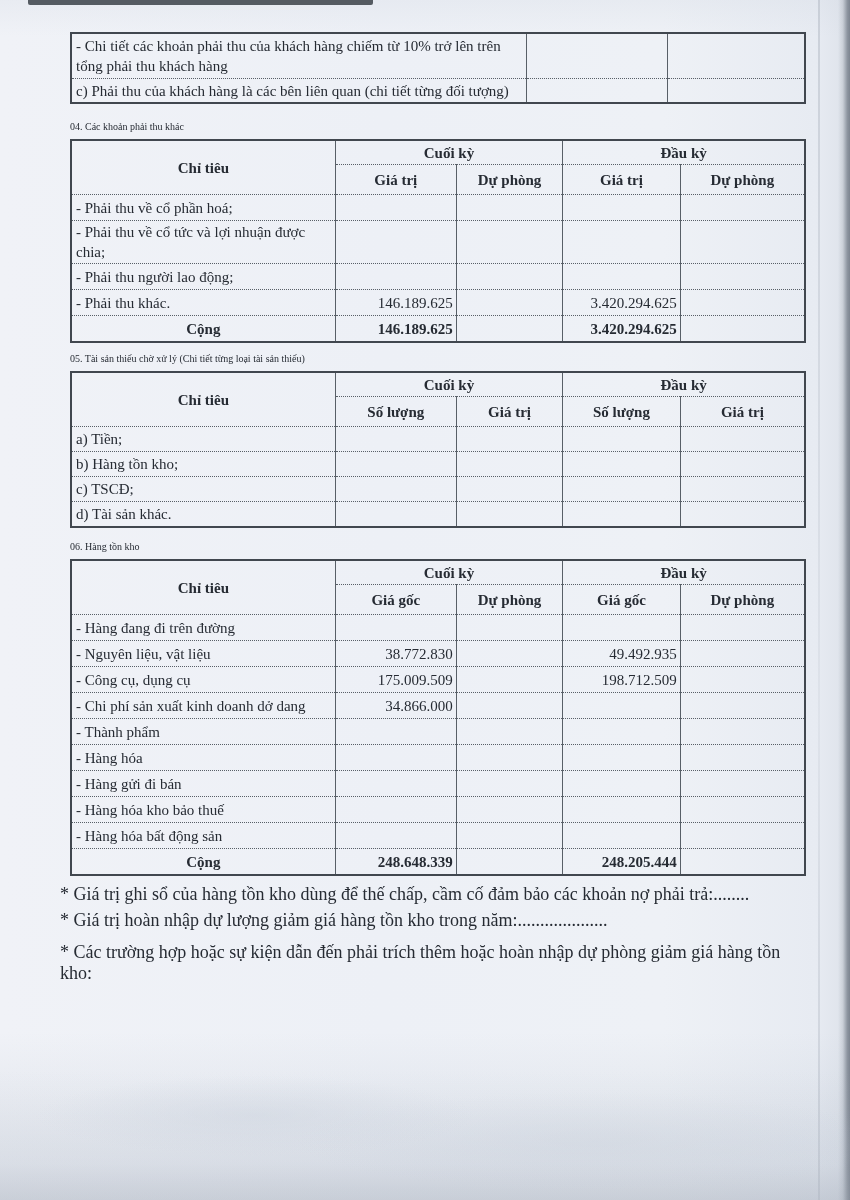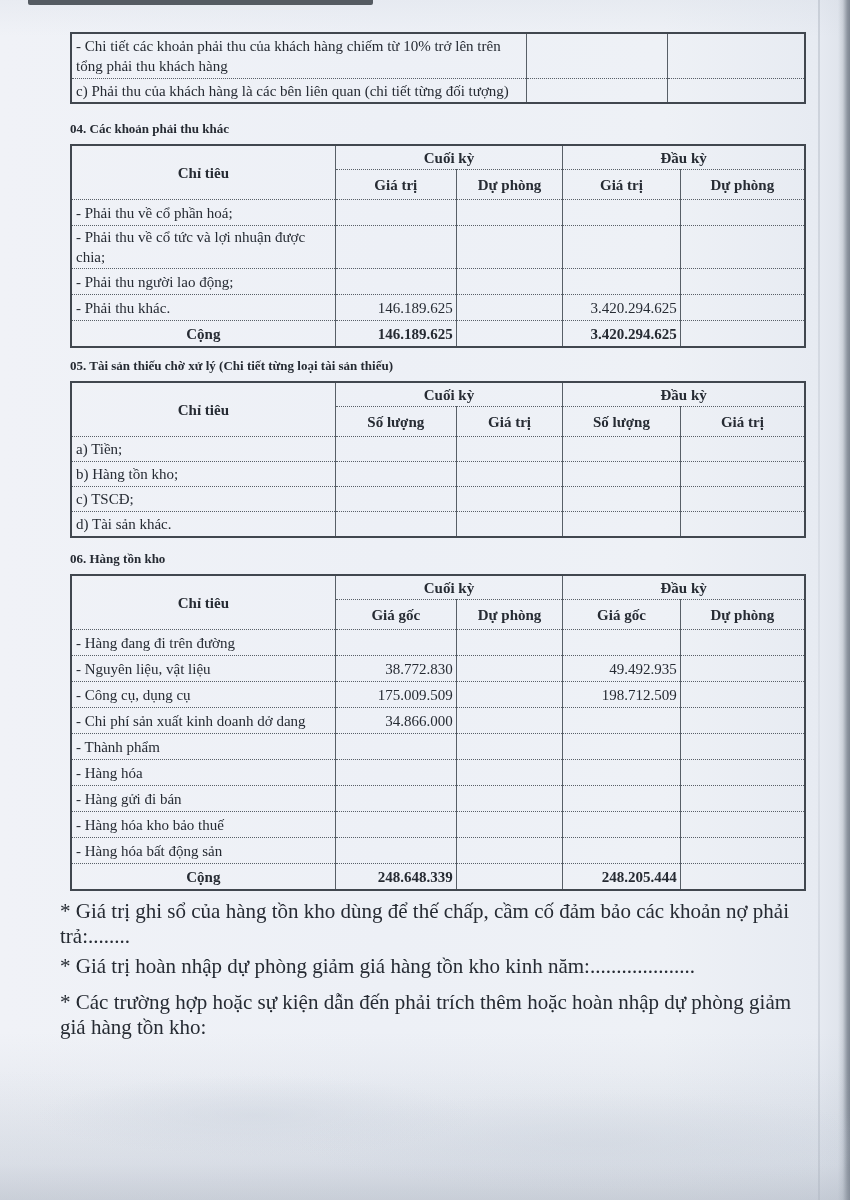--- a/index.html
+++ b/index.html
@@ -69,29 +69,29 @@
   .t-cont tr:nth-child(3) td { height: 23px; }
   .t-cont tr:nth-child(4) td { height: 38px; }
 
   .t-sec thead tr:nth-child(1) th { height: 21px; }
   .t-sec thead tr:nth-child(2) th { height: 27px; }
   .t-sec tbody td { height: 23px; }
   .sec05 tbody td { height: 22px; }
   .t-sec tfoot td { height: 23px; }
 
   .sec-title {
-    font-weight: bold;
-    font-size: 13px;
+    font-weight: normal;
+    font-size: 10px;
     margin: 16px 0 7px 0;
   }
   .title-04 { margin-top: 17px; }
   .title-05 { margin-top: 10px; }
   .title-06 { margin-top: 13px; }
 
-  .footnotes { margin-top: 8px; margin-left: -10px; font-size: 21px; }
+  .footnotes { margin-top: 8px; margin-left: -10px; font-size: 18px; }
   .footnote { margin: 5px 0; }
   .footnote:nth-child(3) { margin-top: 11px; }
 </style>
 </head>
 <body>
 
 <div class="scan-top-bar"></div>
 <div class="scan-right-strip"></div>
 <div class="scan-fold-line"></div>
 <div class="scan-bottom-smudge"></div>
@@ -328,17 +328,17 @@
           <td class="val total-val">248.648.339</td>
           <td class="val total-val"></td>
           <td class="val total-val">248.205.444</td>
           <td class="val total-val"></td>
         </tr>
       </tfoot>
     </table>
 
   <div class="footnotes">
     <div class="footnote">* Giá trị ghi sổ của hàng tồn kho dùng để thế chấp, cầm cố đảm bảo các khoản nợ phải trả:........</div>
-    <div class="footnote">* Giá trị hoàn nhập dự phòng giảm giá hàng tồn kho kinh năm:....................</div>
+    <div class="footnote">* Giá trị hoàn nhập dự lượng giảm giá hàng tồn kho trong năm:....................</div>
     <div class="footnote">* Các trường hợp hoặc sự kiện dẫn đến phải trích thêm hoặc hoàn nhập dự phòng giảm giá hàng tồn kho:</div>
   </div>
 
 </div>
 
 </body></html>

